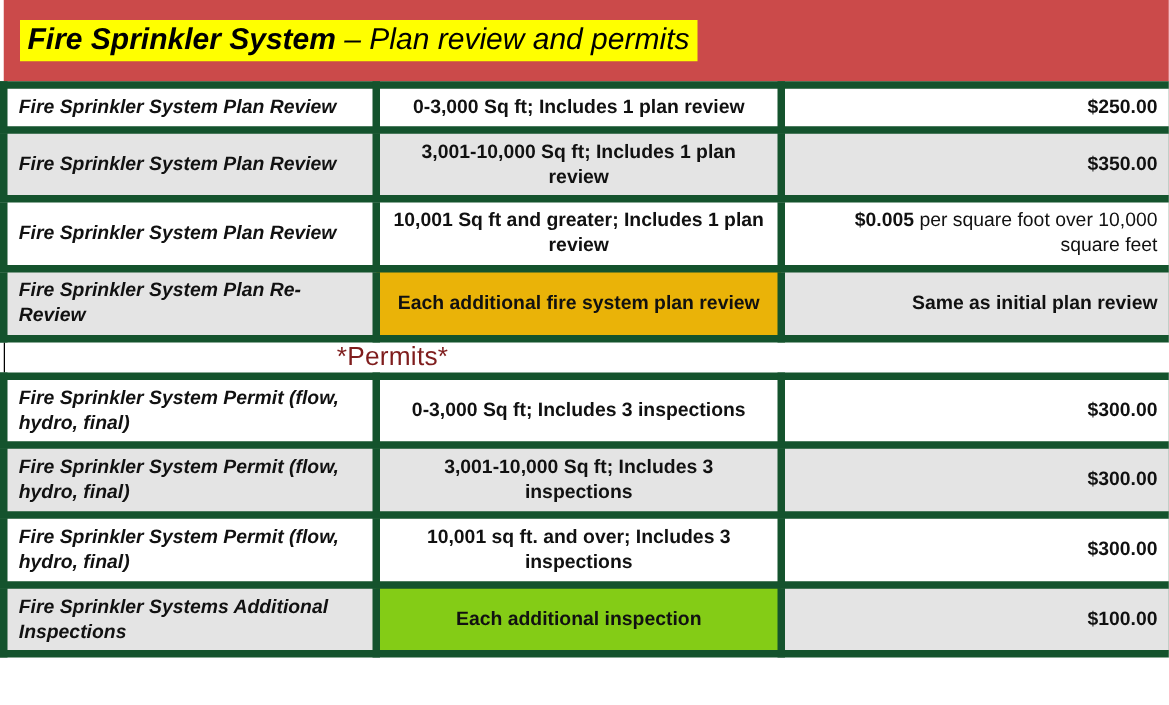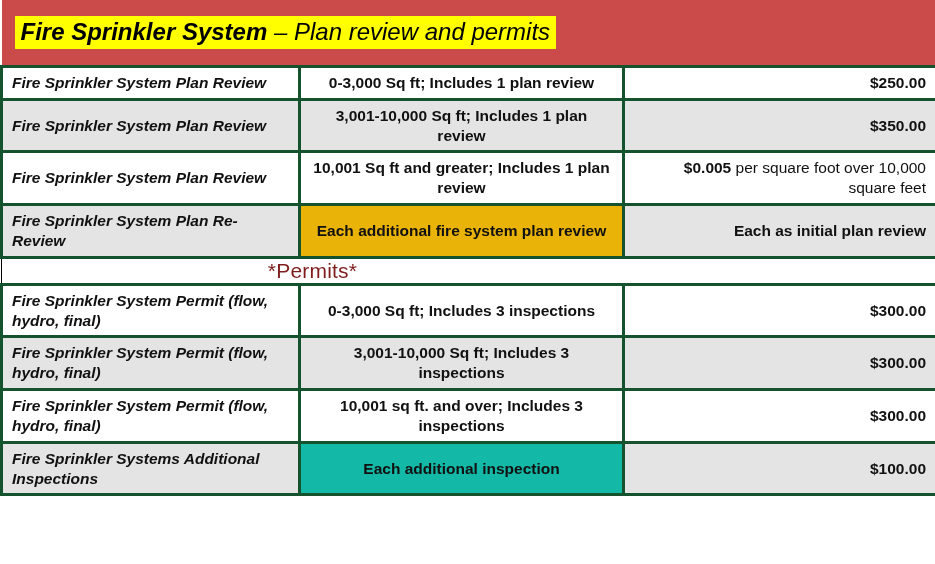--- a/index.html
+++ b/index.html
@@ -44,21 +44,21 @@
     font-size: 24px;
     font-style: italic;
     color: #000000;
     white-space: nowrap;
   }
   .title-strong { font-weight: bold; }
   .title-rest   { font-weight: normal; }
 
   
   #fee-table td.cell {
-    border: 3px solid #14532d;
+    border: 6px solid #14532d;
     vertical-align: middle;
     font-size: 15.5px;
     line-height: 1.28;
     color: #111111;
     padding: 5px 9px;
     box-sizing: border-box;
   }
   td.col-service {
     text-align: left;
     font-weight: bold;
@@ -134,21 +134,21 @@
 
     <tr class="plain">
       <td class="cell col-service">Fire Sprinkler System Plan Review</td>
       <td class="cell col-desc">10,001 Sq ft and greater; Includes 1 plan review</td>
       <td class="cell col-fee"><span>$0.005</span><span class="fee-note"> per square foot over 10,000 square feet</span></td>
     </tr>
 
     <tr class="shaded">
       <td class="cell col-service" style="background: rgb(228, 228, 228);">Fire Sprinkler System Plan Re-Review</td>
       <td class="cell col-desc" style="background: #eab308;">Each additional fire system plan review</td>
-      <td class="cell col-fee" style="background: rgb(228, 228, 228);"><span>Each as initial plan review</span><span class="fee-note"></span></td>
+      <td class="cell col-fee" style="background: rgb(228, 228, 228);"><span>Same as initial plan review</span><span class="fee-note"></span></td>
     </tr>
 
     <tr class="section-row">
       <td colspan="3">
         <div class="section-title">*Permits*</div>
       </td>
     </tr>
 
     <tr class="plain">
       <td class="cell col-service">Fire Sprinkler System Permit (flow, hydro, final)</td>
@@ -163,18 +163,18 @@
     </tr>
 
     <tr class="plain">
       <td class="cell col-service">Fire Sprinkler System Permit (flow, hydro, final)</td>
       <td class="cell col-desc">10,001 sq ft. and over; Includes 3 inspections</td>
       <td class="cell col-fee"><span>$300.00</span><span class="fee-note"></span></td>
     </tr>
 
     <tr class="shaded">
       <td class="cell col-service" style="background: rgb(228, 228, 228);">Fire Sprinkler Systems Additional Inspections</td>
-      <td class="cell col-desc" style="background: #14b8a6;">Each additional inspection</td>
+      <td class="cell col-desc" style="background: #84cc16;">Each additional inspection</td>
       <td class="cell col-fee" style="background: rgb(228, 228, 228);"><span>$100.00</span><span class="fee-note"></span></td>
     </tr>
 
   </tbody>
 </table>
 
 </body></html>

